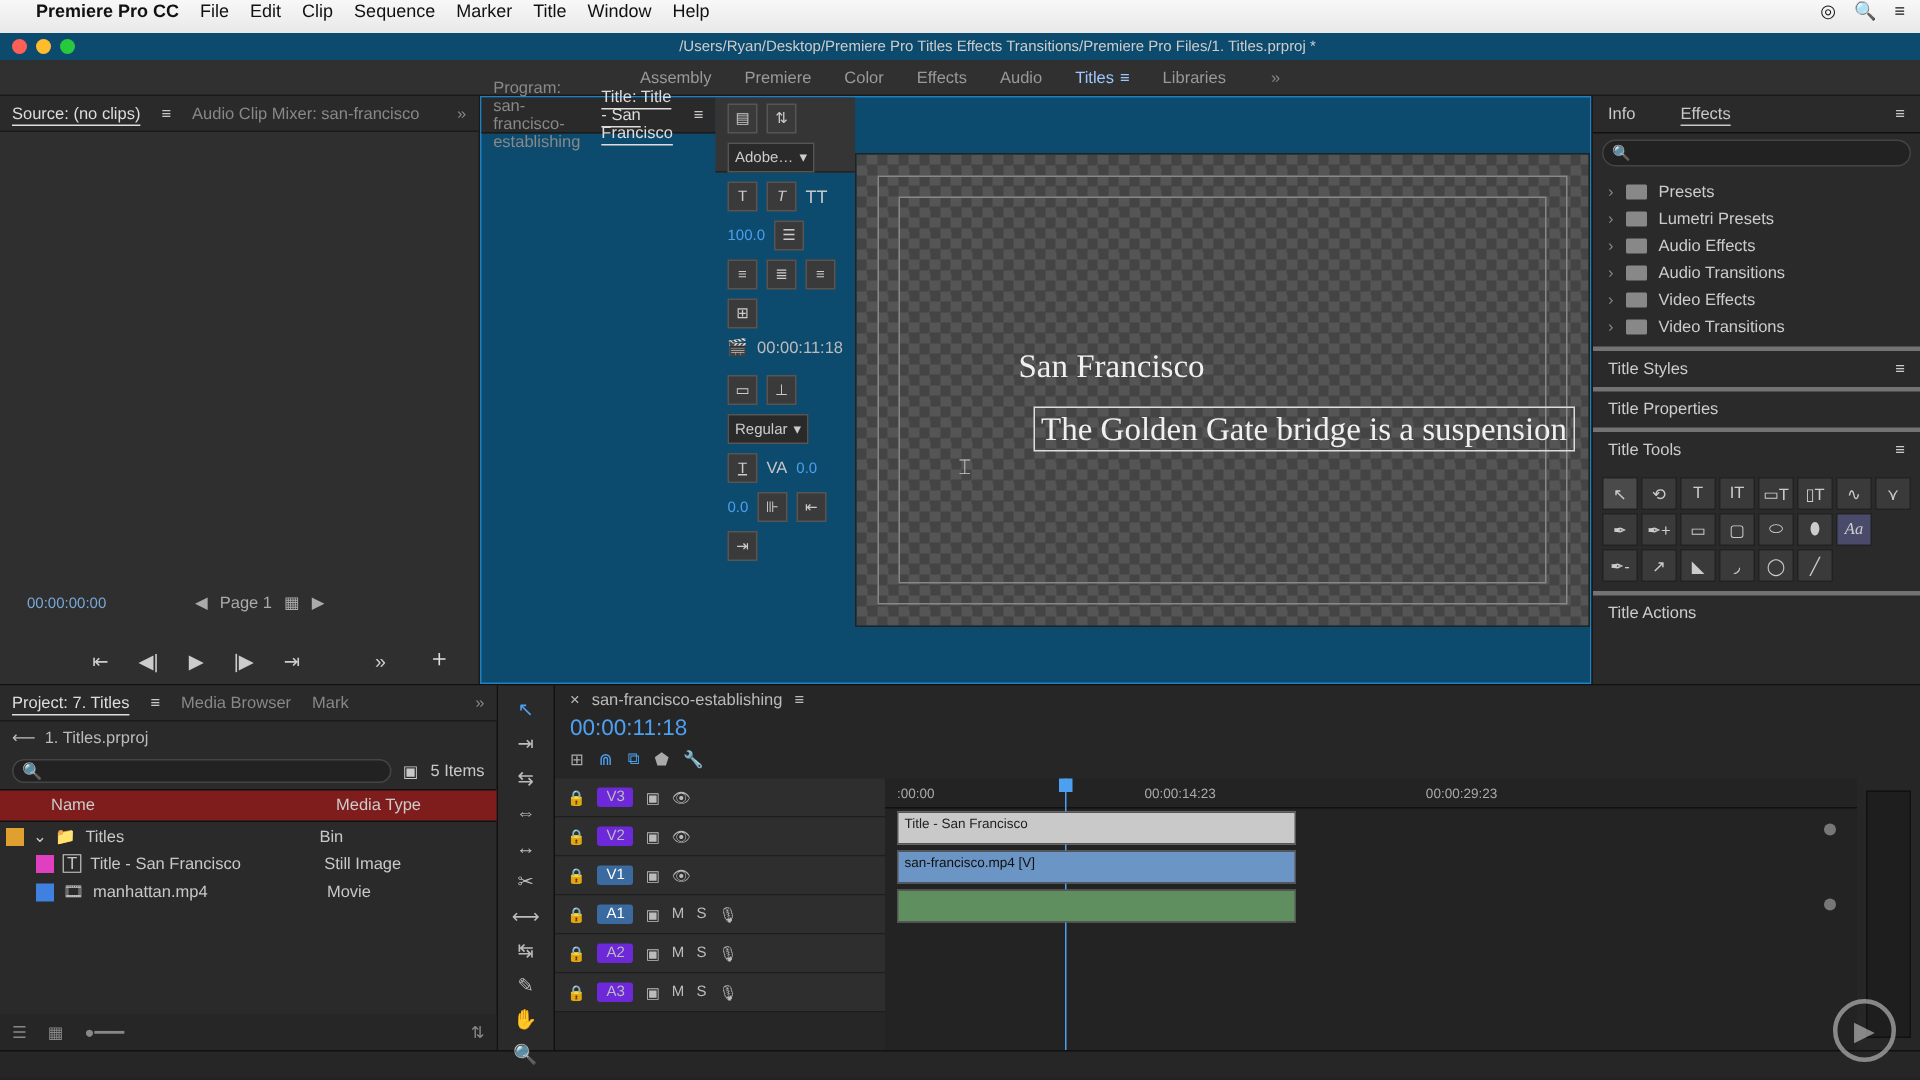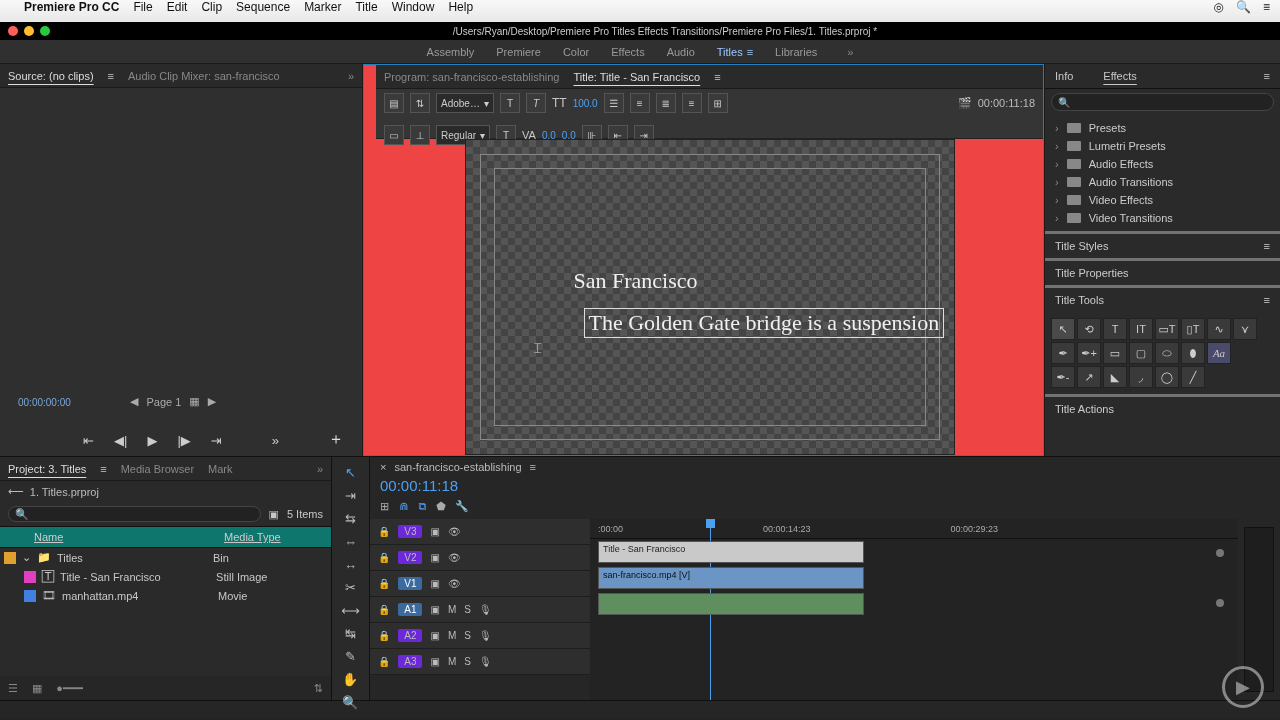--- a/index.html
+++ b/index.html
@@ -1,39 +1,39 @@
 <!DOCTYPE html>
 <html><head>
 <meta charset="utf-8">
 <style>
 * { margin:0; padding:0; box-sizing:border-box; font-family: -apple-system, "Segoe UI", Arial, sans-serif; }
 body { background:#232323; color:#c8c8c8; font-size:11px; width:1280px; height:720px; overflow:hidden; }
 .mac-menubar { height:22px; background:linear-gradient(#f8f8f8,#e8e8e8); display:flex; padding:0 10px; gap:14px; color:#111; font-size:12px; }
 .mac-menubar .right { margin-left:auto; display:flex; gap:12px; }
-.window-titlebar { height:18px; background:#000000; display:flex; align-items:center; }
+.window-titlebar { height:18px; background:#0c4a6e; display:flex; align-items:center; }
 .traffic-lights { display:flex; gap:6px; padding-left:8px; }
 .tl { width:10px; height:10px; border-radius:50%; }
 .tl.red{background:#ff5f56}.tl.yellow{background:#ffbd2e}.tl.green{background:#27c93f}
 .window-path { flex:1; text-align:center; font-size:10px; color:#ccc; }
 .workspace-tabs { height:24px; background:#303030; display:flex; align-items:center; justify-content:center; gap:22px; border-bottom:1px solid #1a1a1a; }
 .ws-tab { color:#999; font-size:11px; cursor:pointer; }
 .ws-tab.active { color:#9ec7ff; }
 .ws-tab.active::after { content:"≡"; margin-left:4px; color:#9ec7ff; }
 .chevrons { color:#888; margin-left:8px; }
 .panel-title { height:24px; display:flex; align-items:center; padding:0 8px; gap:14px; background:#2a2a2a; border-bottom:1px solid #1a1a1a; font-size:11px; }
 .panel-title .tab { color:#888; }
 .panel-title .tab.active { color:#ddd; text-decoration:underline; text-underline-offset:4px; }
 .row1 { display:flex; height:392px; }
 .src-panel { width:363px; background:#2f2f2f; border-right:1px solid #1a1a1a; display:flex; flex-direction:column; }
 .src-body { flex:1; position:relative; }
 .src-time { position:absolute; left:18px; bottom:48px; color:#7aa8d9; font-size:10px; }
 .src-page { position:absolute; left:130px; bottom:48px; color:#aaa; display:flex; gap:8px; align-items:center; }
 .transport { position:absolute; bottom:8px; left:0; right:0; display:flex; justify-content:center; gap:20px; color:#ccc; font-size:13px; }
 .plus-btn { position:absolute; right:18px; bottom:6px; color:#ddd; font-size:16px; }
-.center-panel { flex:1; background:#ef4444; border:1px solid #2080c0; display:flex; flex-direction:column;padding-left:12px; }
+.center-panel { flex:1; background:#0c4a6e; border:1px solid #2080c0; display:flex; flex-direction:row; }
 .title-toolbar { height:50px; background:#353535; border-bottom:1px solid #222; display:flex; align-items:center; padding:4px 8px; gap:6px; flex-wrap:wrap; }
 .tbtn { width:20px; height:20px; border:1px solid #555; background:#3a3a3a; display:flex; align-items:center; justify-content:center; font-size:10px; color:#ccc; }
 .font-sel { height:20px; background:#2a2a2a; border:1px solid #555; color:#ccc; padding:0 4px; font-size:10px; display:flex; align-items:center; gap:4px; }
 .num-val { color:#4da0f0; font-size:10px; }
 .tc-label { color:#bbb; font-size:11px; margin-left:auto; display:flex; align-items:center; gap:6px; }
 .title-canvas { flex:1; display:flex; align-items:center; justify-content:center; }
 .canvas-outer { width:490px; height:316px; background: repeating-conic-gradient(#555 0 25%, #444 0 50%) 0 0/14px 14px; border:1px solid #222; position:relative; }
 .safe-outer { position:absolute; inset:14px; border:1px solid #888; }
 .safe-inner { position:absolute; inset:28px; border:1px solid #888; }
 .title-text1 { position:absolute; top:128px; left:108px; font-family: Georgia, serif; font-size:22px; color:#f0f0f0; }
@@ -49,21 +49,21 @@
 .rp-section { padding:6px 10px; border-top:3px solid #737373; display:flex; justify-content:space-between; color:#ccc; }
 .tools-grid { display:grid; grid-template-columns:repeat(8,24px); gap:2px; padding:6px; }
 .tool { width:24px; height:22px; background:#3a3a3a; border:1px solid #222; display:flex; align-items:center; justify-content:center; font-size:11px; color:#ccc; }
 .tool.sel { background:#4a4a4a; }
 .row2 { display:flex; height:244px; border-top:1px solid #111; }
 .project-panel { width:332px; background:#2a2a2a; display:flex; flex-direction:column; border-right:1px solid #111; }
 .prj-sub { padding:4px 8px; display:flex; align-items:center; gap:6px; color:#bbb; }
 .prj-search-row { padding:4px 8px; display:flex; align-items:center; gap:8px; }
 .prj-search { flex:1; height:16px; background:#222; border:1px solid #444; border-radius:8px; display:flex; align-items:center; padding:0 6px; color:#777; }
 .prj-table { flex:1; }
-.prj-header { display:flex; background:#0f766e; border-bottom:1px solid #111; border-top:1px solid #111;text-decoration:underline; }
+.prj-header { display:flex; background:#7f1d1d; border-bottom:1px solid #111; border-top:1px solid #111; }
 .prj-header div { padding:4px 6px; color:#ccc; }
 .prj-row { display:flex; align-items:center; padding:3px 4px; gap:6px; }
 .swatch { width:12px; height:12px; }
 .prj-footer { height:24px; display:flex; align-items:center; gap:14px; padding:0 8px; color:#888; background:#262626; }
 .tools-col { width:38px; background:#2a2a2a; display:flex; flex-direction:column; align-items:center; gap:8px; padding-top:8px; border-right:1px solid #111; }
 .tools-col span { color:#bbb; font-size:13px; }
 .timeline-panel { flex:1; background:#262626; display:flex; flex-direction:column; }
 .tl-head1 { padding:4px 10px; color:#bbb; display:flex; align-items:center; gap:8px; }
 .tl-tc { padding:0 10px 4px; color:#4da0f0; font-size:15px; font-weight:500; }
 .tl-toolbar { padding:2px 10px 6px; display:flex; gap:10px; color:#aaa; }
@@ -274,21 +274,21 @@
     </div>
     <div class="rp-section">
         <span>Title Actions</span>
       </div>
   </div>
 </div>
 
 <div class="row2">
   <div class="project-panel">
     <div class="panel-title">
-      <span class="tab active">Project: 3. Titles</span>
+      <span class="tab active">Project: 7. Titles</span>
       <span>≡</span>
       <span class="tab">Media Browser</span>
       <span class="tab">Mark</span>
       <span class="chevrons" style="margin-left:auto">»</span>
     </div>
     <div class="prj-sub">
       <span>⟵</span>
       <span>1. Titles.prproj</span>
     </div>
     <div class="prj-search-row">

